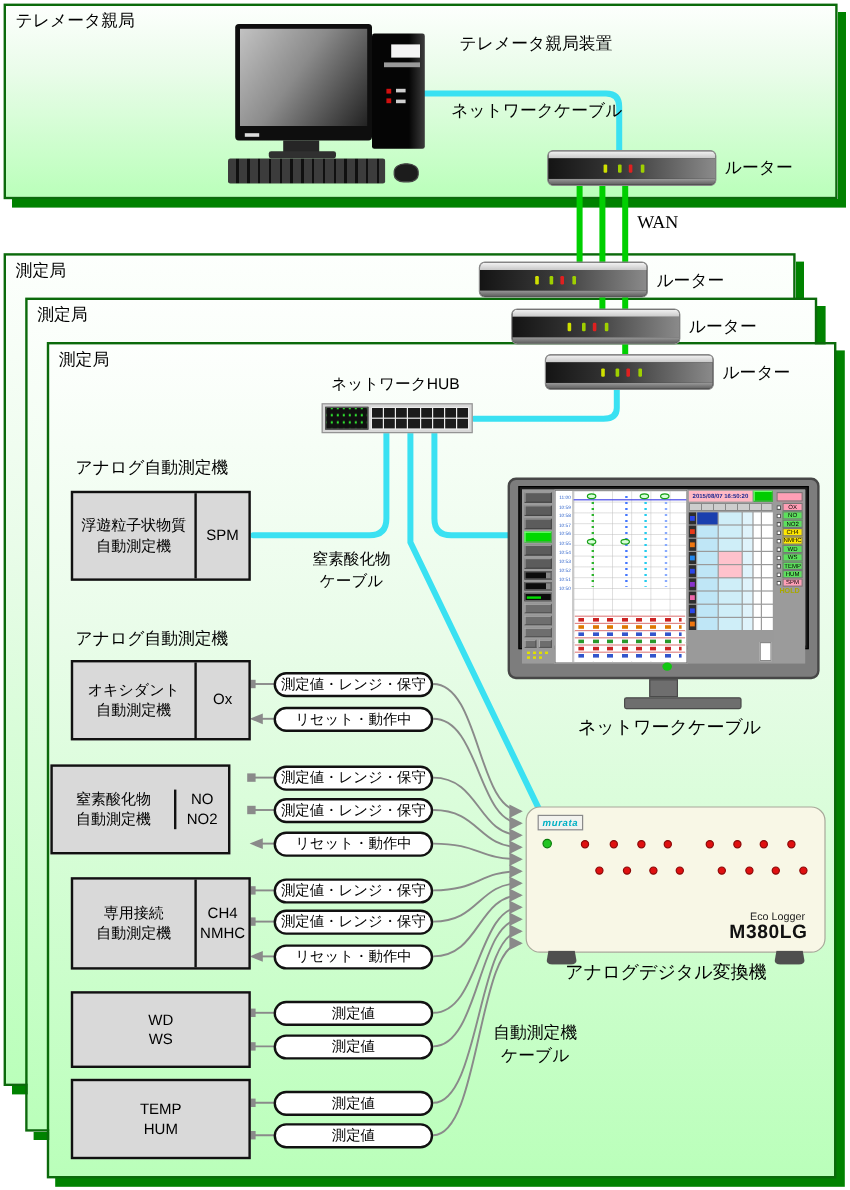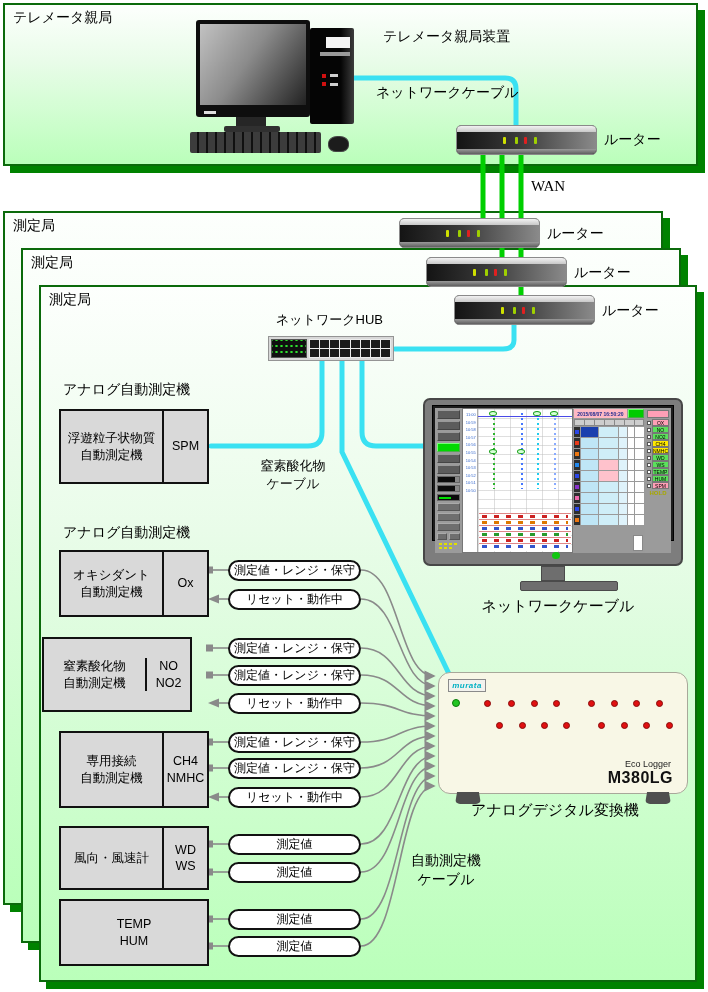--- a/index.html
+++ b/index.html
@@ -371,23 +371,20 @@
     <div>専用接続</div>
     <div>自動測定機</div>
   </div>
   <div class="dev-code">
     <div>CH4</div>
     <div>NMHC</div>
   </div>
 </div>
 
 <div class="layer3 devbox" style="left:59px; top:826px; height:64px;">
-  <div class="dev-name">
-    <div>風向・風速計</div>
-  </div>
   <div class="dev-code">
     <div>WD</div>
     <div>WS</div>
   </div>
 </div>
 
 <div class="layer3 devbox" style="left:59px; top:899px; height:67px;">
   <div class="dev-code">
     <div>TEMP</div>
     <div>HUM</div>

